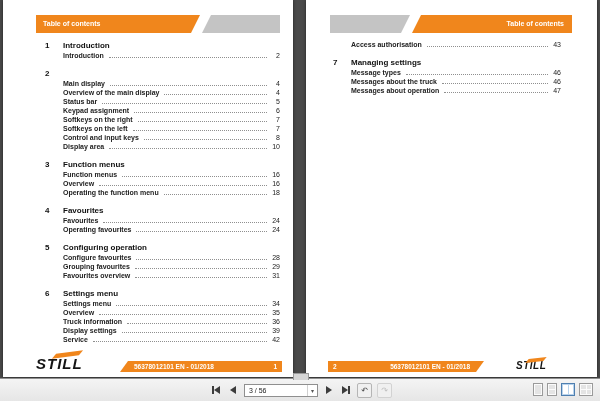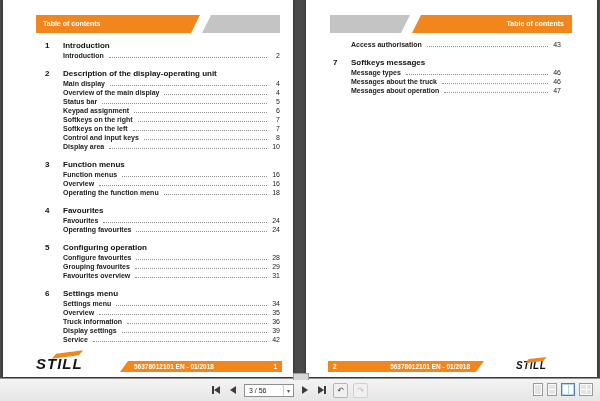--- a/index.html
+++ b/index.html
@@ -61,21 +61,21 @@
     position:absolute;left:0;right:0;bottom:0;height:22px;
     background:linear-gradient(#f4f4f4,#e6e6e6);
     border-top:1px solid #8f8f8f;
   }
   .notch{position:absolute;left:293px;top:-6px;width:14px;height:6px;background:#d6d6d6;border:1px solid #9a9a9a;border-bottom:none;}
   .nav{position:absolute;left:210px;top:4px;display:flex;align-items:center;gap:5px;height:14px;}
   .navbtn{display:flex;align-items:center;justify-content:center;width:12px;height:12px;cursor:pointer;}
   .tri-l{width:0;height:0;border-top:4px solid transparent;border-bottom:4px solid transparent;border-right:6px solid #3c3c3c;}
   .tri-r{width:0;height:0;border-top:4px solid transparent;border-bottom:4px solid transparent;border-left:6px solid #3c3c3c;}
   .vbar{width:2px;height:8px;background:#3c3c3c;}
-  .pagebox{display:flex;align-items:stretch;width:50px;height:13px;background:#fff;border:1px solid #8f8f8f;box-sizing:border-box;}
+  .pagebox{display:flex;align-items:stretch;width:74px;height:13px;background:#fff;border:1px solid #8f8f8f;box-sizing:border-box;}
   .pagebox input{flex:1;border:none;outline:none;font-size:7px;font-family:"Liberation Sans",sans-serif;padding:0 0 0 4px;background:transparent;color:#222;min-width:0;}
   .combo-arrow{width:9px;display:flex;align-items:center;justify-content:center;font-size:6px;color:#555;border-left:1px solid #d0d0d0;cursor:pointer;}
   .viewhist{display:flex;align-items:center;justify-content:center;width:13px;height:13px;border:1px solid #b5b5b5;background:#f0f0f0;border-radius:2px;font-size:8px;cursor:pointer;}
   .viewhist.on{color:#4d4d4d;}
   .viewhist.off{color:#c0c0c0;border-color:#d2d2d2;}
 
   .modes{position:absolute;right:7px;top:4px;display:flex;gap:4px;align-items:center;}
   .vicon{width:10px;height:13px;border:1px solid #9a9a9a;background:#fbfbfb;box-sizing:border-box;display:flex;gap:1px;padding:1px;cursor:pointer;}
   .vicon .col{flex:1;background:#e4e4e4;}
   .vicon .col.split{background:linear-gradient(#e4e4e4 45%,#fbfbfb 45%,#fbfbfb 55%,#e4e4e4 55%);}
@@ -102,21 +102,20 @@
           </div>
           <div class="toc-row">
             <span class="toc-label">Introduction</span>
             <span class="leader"></span>
             <span class="toc-page">2</span>
           </div>
         </div>
         <div class="toc-section">
           <div class="toc-heading">
             <span class="toc-num">2</span>
-            <span>Description of the display-operating unit</span>
           </div>
           <div class="toc-row">
             <span class="toc-label">Main display</span>
             <span class="leader"></span>
             <span class="toc-page">4</span>
           </div>
           <div class="toc-row">
             <span class="toc-label">Overview of the main display</span>
             <span class="leader"></span>
             <span class="toc-page">4</span>
@@ -265,21 +264,21 @@
         <div class="toc-section">
           <div class="toc-row">
             <span class="toc-label">Access authorisation</span>
             <span class="leader"></span>
             <span class="toc-page">43</span>
           </div>
         </div>
         <div class="toc-section">
           <div class="toc-heading">
             <span class="toc-num">7</span>
-            <span>Softkeys messages</span>
+            <span>Managing settings</span>
           </div>
           <div class="toc-row">
             <span class="toc-label">Message types</span>
             <span class="leader"></span>
             <span class="toc-page">46</span>
           </div>
           <div class="toc-row">
             <span class="toc-label">Messages about the truck</span>
             <span class="leader"></span>
             <span class="toc-page">46</span>

